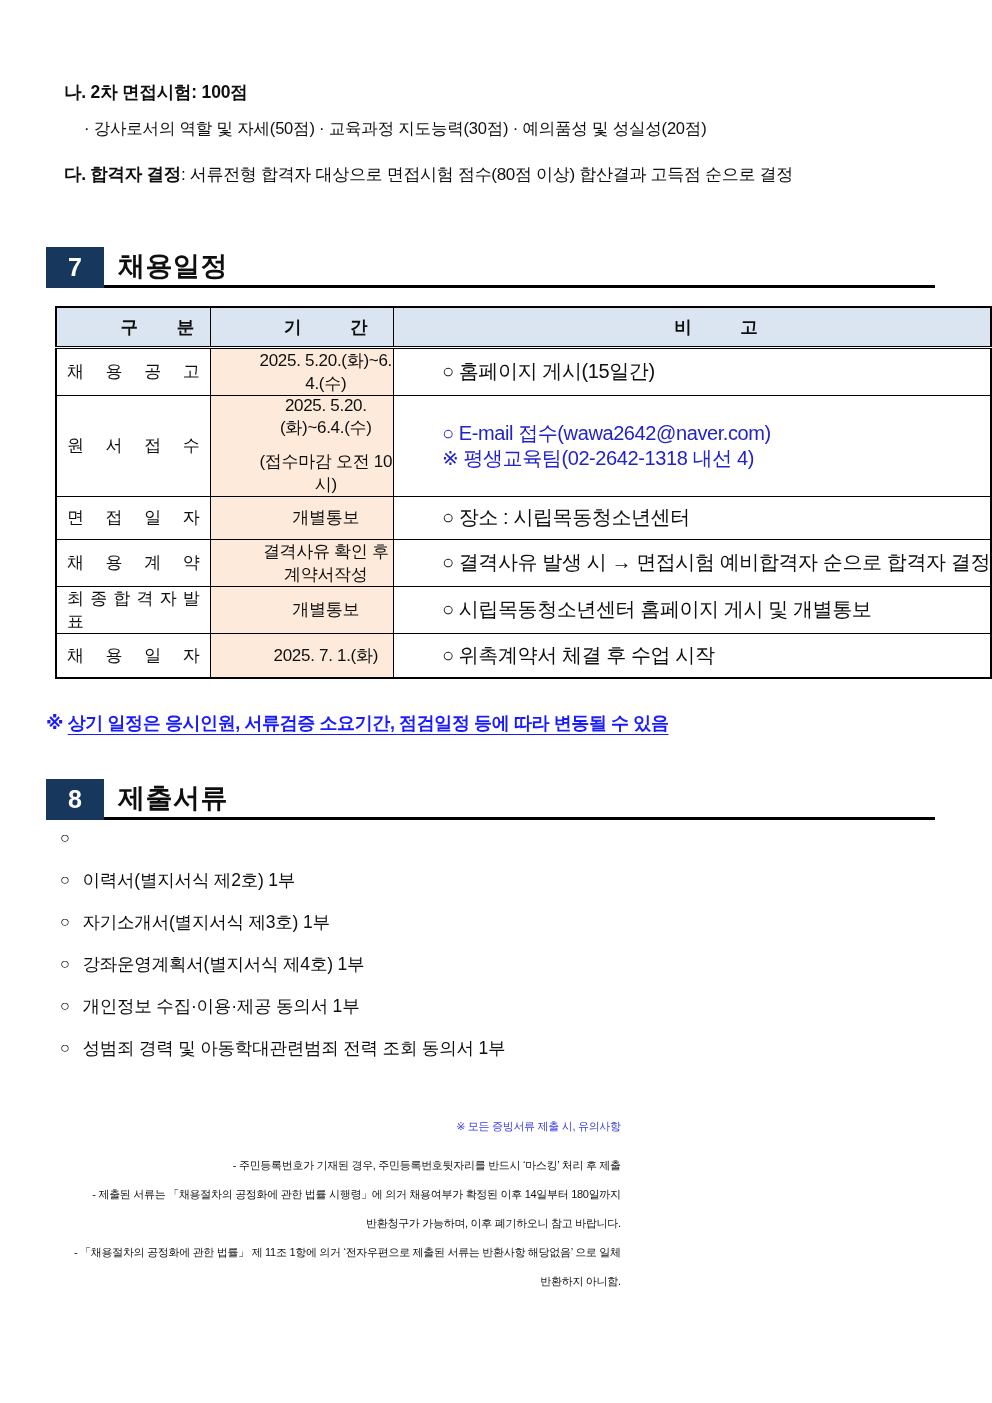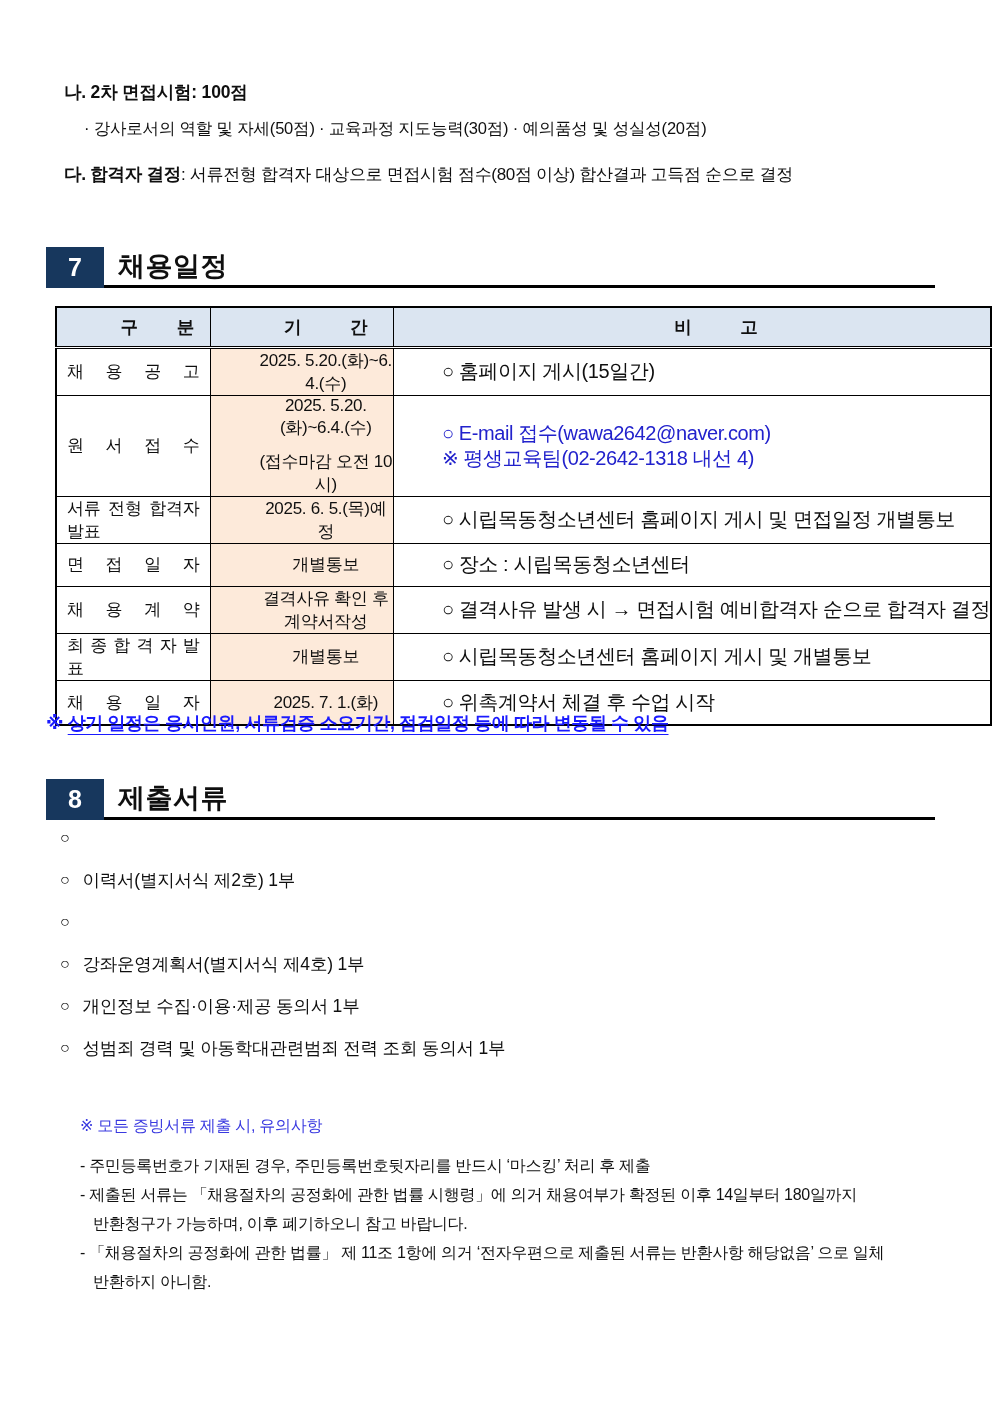--- a/index.html
+++ b/index.html
@@ -88,21 +88,21 @@
   
   .doclist{left:60px;top:826px;}
   .doclist .item{
     display:flex;align-items:flex-start;
     margin-bottom:18px;font-size:17.5px;letter-spacing:-0.2px;
   }
   .doclist .marker{margin-right:13px;font-size:16px;line-height:24px;}
   .doclist .txt{line-height:24px;}
 
   
-  .notices{left:80px;top:1114px;font-size:16px;letter-spacing:-0.3px;}
+  .notices{left:74px;top:1114px;font-size:11px;letter-spacing:-0.3px;text-align:right;}
   .notices .title{color:var(--notice_blue);margin-bottom:13px;line-height:24px;}
   .notices .ln{line-height:29px;color:#111;}
   .notices .ind{padding-left:13px;}
 </style>
 </head>
 <body>
 
 <div class="page">
 
   <div class="abs intro-na">나. 2차 면접시험: 100점</div>
@@ -137,25 +137,20 @@
         <td class="cat">원 서 접 수</td>
         <td class="period">
           <div>2025. 5.20.(화)~6.4.(수)</div>
           <div class="p2">(접수마감 오전 10시)</div>
         </td>
         <td class="note blue">
           <div class="ln">○ E-mail 접수(wawa2642@naver.com)</div>
           <div class="ln">※ 평생교육팀(02-2642-1318 내선 4)</div>
         </td>
       </tr>
-      <tr style="height:44px">
-        <td class="cat">서류 전형 합격자발표</td>
-        <td class="period">2025. 6. 5.(목)예정</td>
-        <td class="note">○ 시립목동청소년센터 홈페이지 게시 및 면접일정 개별통보</td>
-      </tr>
       <tr style="height:43px">
         <td class="cat">면 접 일 자</td>
         <td class="period">개별통보</td>
         <td class="note">○ 장소 : 시립목동청소년센터</td>
       </tr>
       <tr style="height:42px">
         <td class="cat">채 용 계 약</td>
         <td class="period">결격사유 확인 후 계약서작성</td>
         <td class="note">○ 결격사유 발생 시 → 면접시험 예비합격자 순으로 합격자 결정</td>
       </tr>
@@ -184,20 +179,21 @@
   <div class="abs doclist">
     <div class="item">
         <span class="marker">○</span>
       </div>
     <div class="item">
         <span class="marker">○</span>
         <span class="txt">이력서(별지서식 제2호) 1부</span>
       </div>
     <div class="item">
         <span class="marker">○</span>
+        <span class="txt">자기소개서(별지서식 제3호) 1부</span>
       </div>
     <div class="item">
         <span class="marker">○</span>
         <span class="txt">강좌운영계획서(별지서식 제4호) 1부</span>
       </div>
     <div class="item">
         <span class="marker">○</span>
         <span class="txt">개인정보 수집·이용·제공 동의서 1부</span>
       </div>
     <div class="item">

